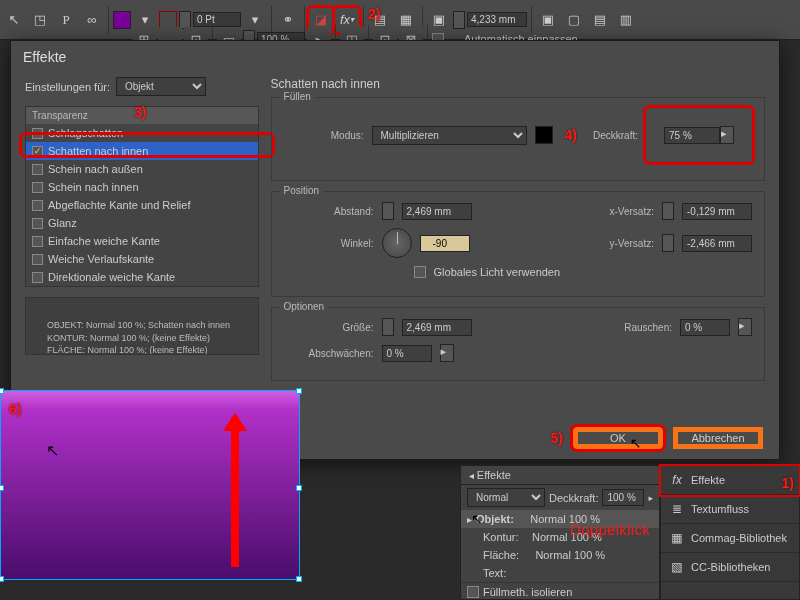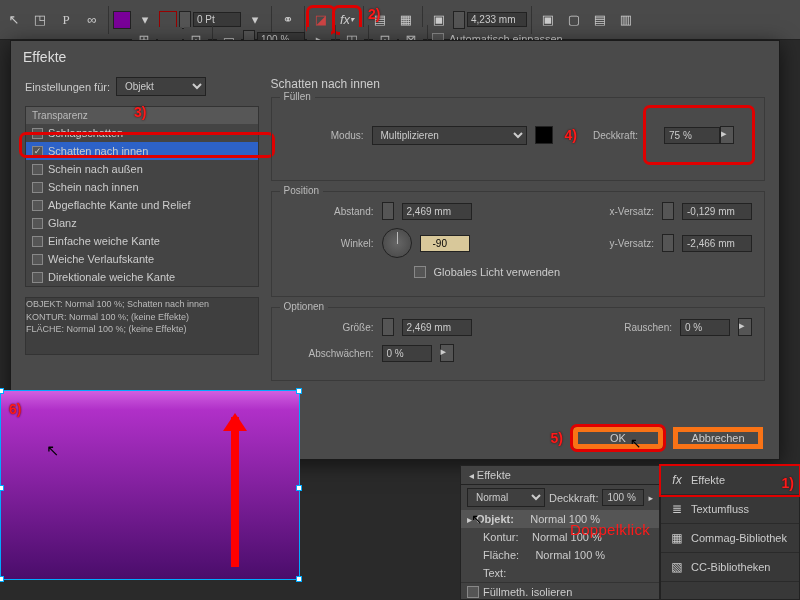--- a/index.html
+++ b/index.html
@@ -3,36 +3,36 @@
 <meta charset="utf-8">
 <style>
 *{margin:0;padding:0;box-sizing:border-box;font-family:Tahoma,Arial,sans-serif;font-size:11px;color:#ccc;-webkit-font-smoothing:none}
 body{background:#2a2a2a;width:800px;height:600px;overflow:hidden;position:relative}
 .toolbar{height:40px;background:#4a4a4a;border-bottom:1px solid #222;display:flex;align-items:center;padding:2px;gap:2px}
 .tb-ico{width:24px;height:24px;display:inline-flex;align-items:center;justify-content:center;background:#4a4a4a;color:#ccc;font-size:13px}
 .tb-sep{width:1px;height:28px;background:#333;margin:0 2px}
 .tb-fill{width:18px;height:18px;background:#7a0099;border:1px solid #222}
 .tb-stroke{width:18px;height:18px;border:1px solid #900;background:transparent}
 .tb-input{background:#3a3a3a;border:1px solid #222;color:#ccc;padding:1px 3px;width:48px;font-size:10px}
-.tb-chk{display:flex;align-items:center;gap:5px;font-size:10px}
+.tb-chk{display:flex;align-items:center;gap:20px;font-size:10px}
 
 .dialog{position:absolute;left:10px;top:40px;width:770px;height:420px;background:#4a4a4a;border:1px solid #1a1a1a;box-shadow:0 4px 20px rgba(0,0,0,.6)}
 .dlg-title{padding:8px 12px 4px;font-size:14px;color:#ddd}
 .dlg-body{padding:8px 14px;display:flex;gap:12px;height:335px}
 .dlg-left{width:272px;display:flex;flex-direction:column}
 .dlg-settingsfor{display:flex;align-items:center;gap:6px;margin-bottom:10px}
 .dlg-settingsfor select{background:#3a3a3a;border:1px solid #222;color:#ccc;padding:2px 4px;width:90px}
 
 .effect-list{border:1px solid #333;background:#444;flex:0 0 auto;position:relative}
 .effect-header{background:#575757;padding:3px 6px;font-size:10px;color:#bbb}
 .effect-item{padding:3px 6px;display:flex;align-items:center;gap:5px;font-size:10px;color:#bbb}
 .effect-item.active{background:#2d62c8;color:#fff}
 .ei-check{width:11px;height:11px;border:1px solid #888;display:inline-block;background:#555;text-align:center;line-height:9px;font-size:9px}
 
-.summary{margin-top:10px;border:1px solid #333;background:#3f3f3f;padding:0;font-size:9px;line-height:1.4;color:#bbb;height:58px;overflow:hidden}
+.summary{margin-top:10px;border:1px solid #333;background:#3f3f3f;padding:21px;font-size:9px;line-height:1.4;color:#bbb;height:58px;overflow:hidden}
 
 .dlg-right{flex:1;display:flex;flex-direction:column}
 .section-title{font-size:12px;margin-bottom:6px;color:#ccc}
 .fieldset{border:1px solid #3a3a3a;padding:10px 12px;margin-bottom:10px;position:relative}
 .fieldset-label{position:absolute;top:-7px;left:8px;background:#4a4a4a;padding:0 4px;font-size:10px;color:#bbb}
 .row{display:flex;align-items:center;margin-bottom:8px;gap:8px}
 .row label{width:80px;text-align:right;font-size:10px;color:#bbb}
 .row label.wide{width:90px}
 input.num,select.sel{background:#3f3f3f;border:1px solid #222;color:#ccc;padding:2px 4px;font-size:10px}
 select.sel{width:155px}

